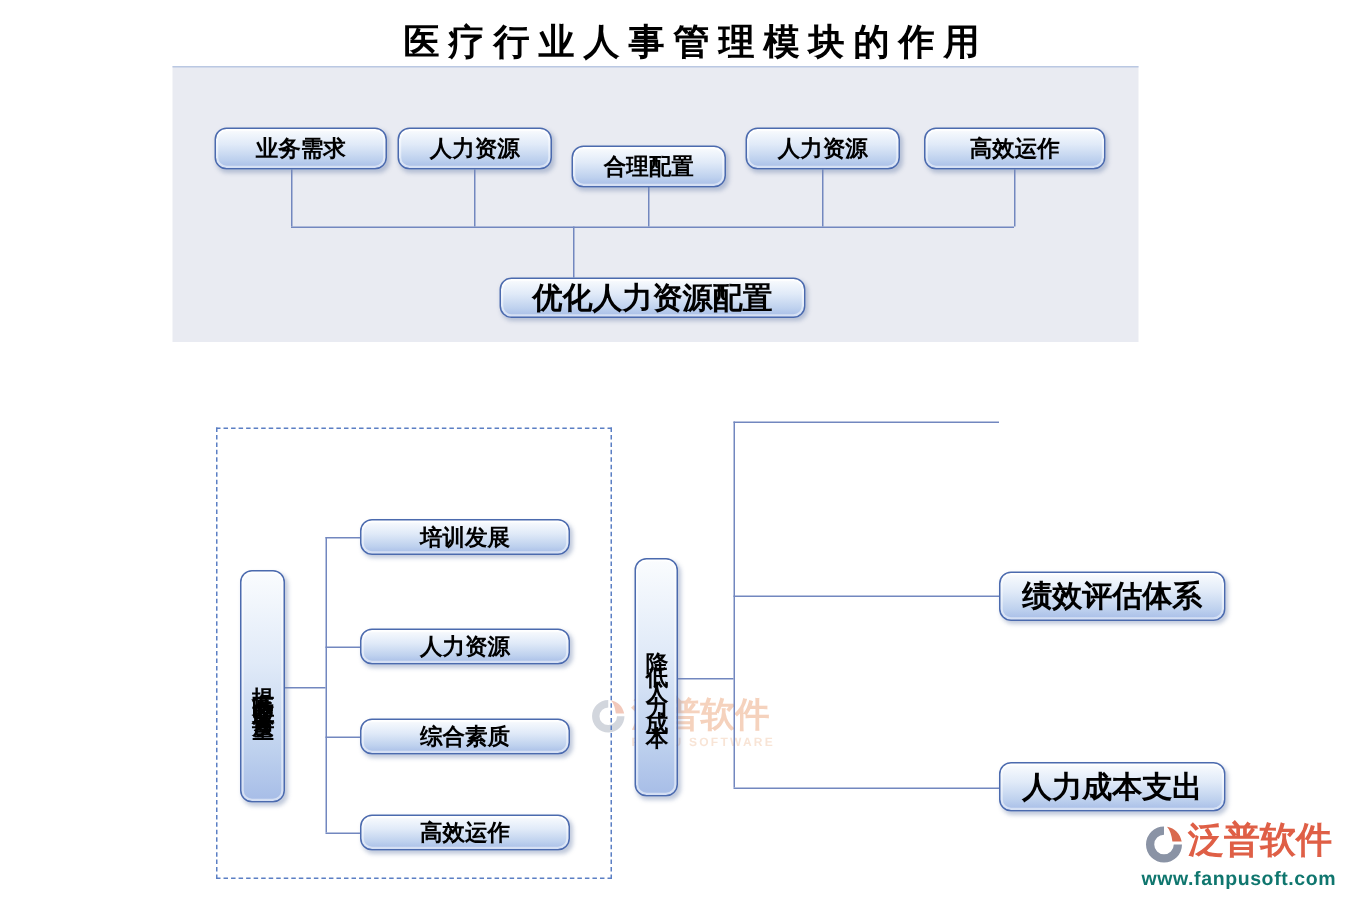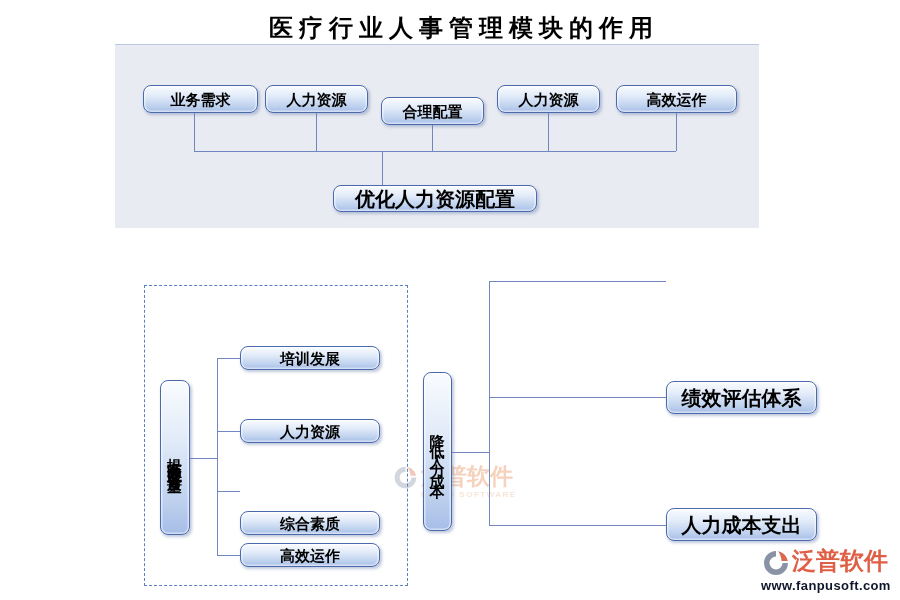--- a/index.html
+++ b/index.html
@@ -46,21 +46,21 @@
     position:absolute;left:392px;top:464px;z-index:0;opacity:.62;
     display:flex;align-items:flex-start;
   }
   .watermark .wm-text{margin-left:2px;}
   .wm-brand{font-size:23px;font-weight:bold;color:#f0b795;line-height:1.1;}
   .wm-sub{font-size:8px;font-weight:bold;color:#f4d4bd;letter-spacing:1.5px;margin-top:1px;}
   
   .footer-logo{position:absolute;left:761px;top:548px;z-index:3;}
   .fl-row{display:flex;align-items:flex-start;}
   .fl-brand{font-size:24px;font-weight:bold;color:#df5f46;line-height:1.1;margin-left:1px;}
-  .fl-url{font-size:13px;font-weight:bold;color:#0f172a;letter-spacing:.4px;margin-top:0px;}
+  .fl-url{font-size:13px;font-weight:bold;color:#0f766e;letter-spacing:.4px;margin-top:0px;}
 </style>
 </head>
 <body>
 
 <div id="canvas">
 
   <div class="title">医疗行业人事管理模块的作用</div>
 
   <div class="panel"></div>
 
@@ -88,21 +88,21 @@
 
   <div class="hline" style="left:190px;top:458px;width:27px;"></div>
   <div class="vline" style="left:217px;top:358px;height:197px;"></div>
   <div class="hline" style="left:217px;top:358px;width:23px;"></div>
   <div class="hline" style="left:217px;top:431px;width:23px;"></div>
   <div class="hline" style="left:217px;top:491px;width:23px;"></div>
   <div class="hline" style="left:217px;top:555px;width:23px;"></div>
 
   <div class="box" style="left:240px;top:346px;width:140px;height:24px;">培训发展</div>
   <div class="box" style="left:240px;top:419px;width:140px;height:24px;">人力资源</div>
-  <div class="box" style="left:240px;top:479px;width:140px;height:24px;margin-top:32px;">综合素质</div>
+  <div class="box" style="left:240px;top:479px;width:140px;height:24px;">综合素质</div>
   <div class="box" style="left:240px;top:543px;width:140px;height:24px;">高效运作</div>
 
   <div class="watermark">
     <svg width="27" height="27" viewBox="0 0 30 30">
       <path d="M15,3 a12,12 0 1 0 12,12 l-5.5,0 a6.5,6.5 0 1 1 -6.5,-6.5 z" fill="#b7bdc9"></path>
       <path d="M17,3.2 c5.2,1 8.8,4.6 9.8,9.8 l-6.2,0 c-0.5,-4.2 -1.6,-7.6 -3.6,-9.8 z" fill="#eba891"></path>
     </svg>
     <div class="wm-text">
       <div class="wm-brand">泛普软件</div>
       <div class="wm-sub">FANPU SOFTWARE</div>

